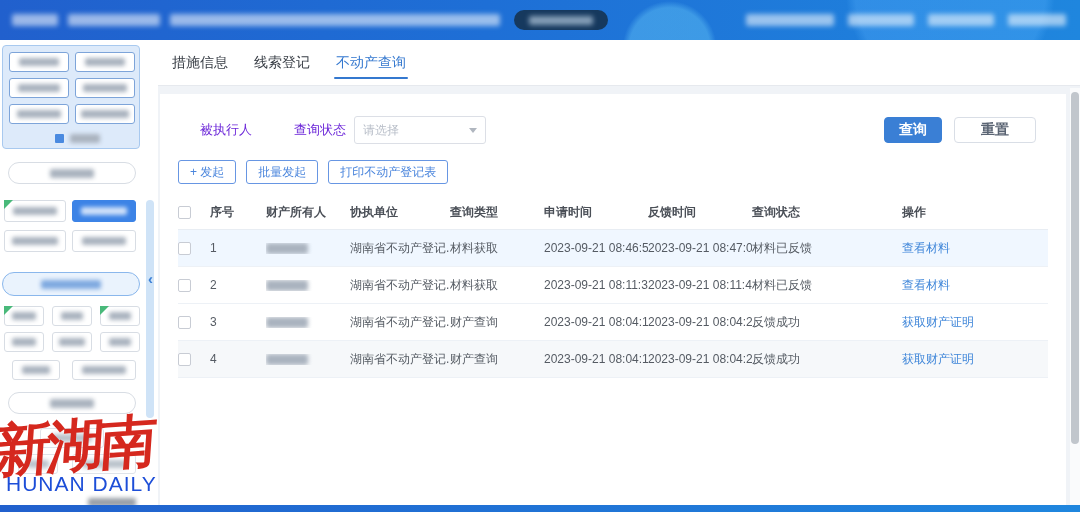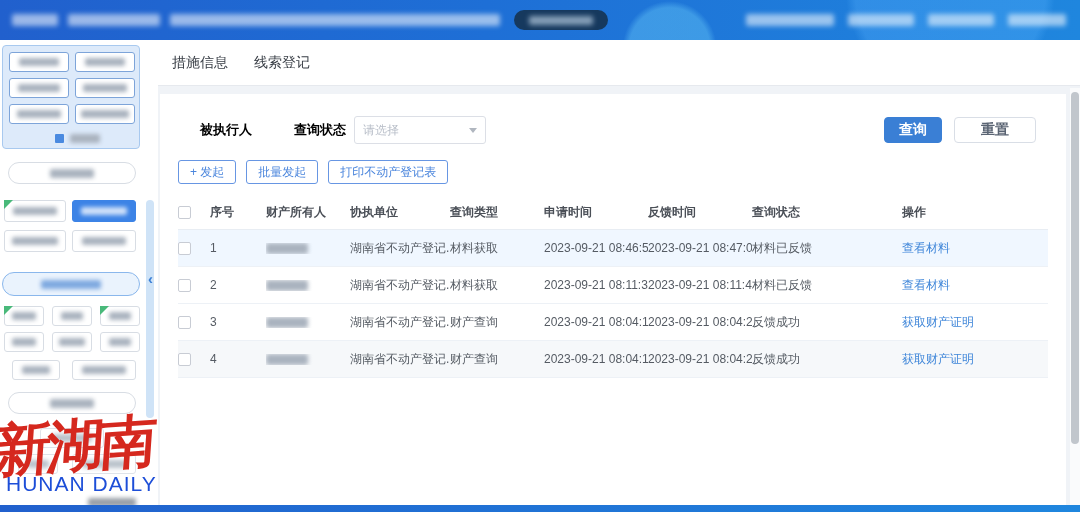--- a/index.html
+++ b/index.html
@@ -59,21 +59,21 @@
   .main { position:relative; flex:1; height:465px; background:#f0f3f7; overflow:hidden; }
   .tabbar { position:absolute; left:0; top:0; right:0; height:46px; background:#fff;
     border-bottom:1px solid #e6e9ee; display:flex; align-items:flex-end; padding-left:14px; gap:26px; }
   .tab { position:relative; height:46px; line-height:46px; font-size:14px; color:#3b4048; cursor:pointer; }
   .tab.active { color:#3478cf; }
   .tab.active::after { content:""; position:absolute; left:-2px; right:-2px; bottom:6px; height:2px;
     background:#3478cf; border-radius:1px; }
   .card { position:absolute; left:2px; top:54px; right:14px; bottom:0; background:#fff; }
 
   .filter-row { display:flex; align-items:center; margin:22px 30px 0 40px; }
-  .f-label { font-size:13px; color:#000000; font-weight:bold; margin-right:8px; }
+  .f-label { font-size:13px; color:#6d28d9; font-weight:normal; margin-right:8px; }
   .select { height:28px; border:1px solid #dcdfe6; border-radius:3px; background:#fff;
     display:flex; align-items:center; padding:0 8px; cursor:pointer; }
   .select .ph { font-size:12px; color:#b8bec8; flex:1; }
   .caret { width:0; height:0; border-left:4px solid transparent; border-right:4px solid transparent;
     border-top:5px solid #b0b6bf; margin-left:6px; }
   .sel-exec { width:163px; }
   .sel-status { width:132px; margin-right:0; }
   .gap30 { width:34px; }
   .btn { height:26px; border-radius:4px; font-size:14px; display:flex; align-items:center;
     justify-content:center; cursor:pointer;font-weight:bold; }
@@ -214,20 +214,21 @@
       <div class="collapse">‹</div>
 
       <div class="wm-title">新湖南</div>
       <div class="wm-sub">HUNAN DAILY</div>
     </div>
 
     <div class="main">
       <div class="tabbar">
         <div class="tab">措施信息</div>
         <div class="tab">线索登记</div>
+        <div class="tab active">不动产查询</div>
       </div>
 
       <div class="card">
 
         <div class="filter-row">
           <span class="f-label">被执行人</span>
           <div class="gap30"></div>
           <span class="f-label">查询状态</span>
           <div class="select sel-status">
             <span class="ph">请选择</span>

